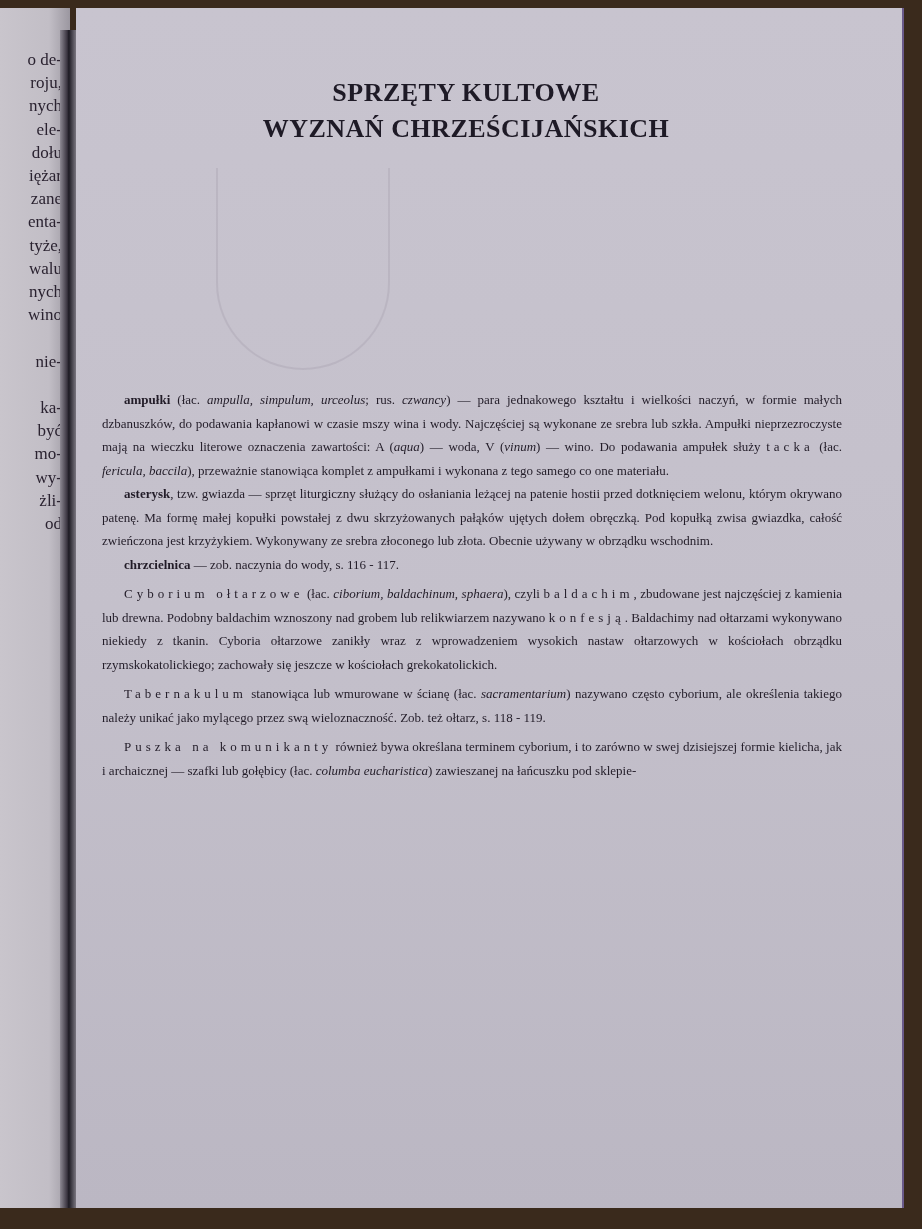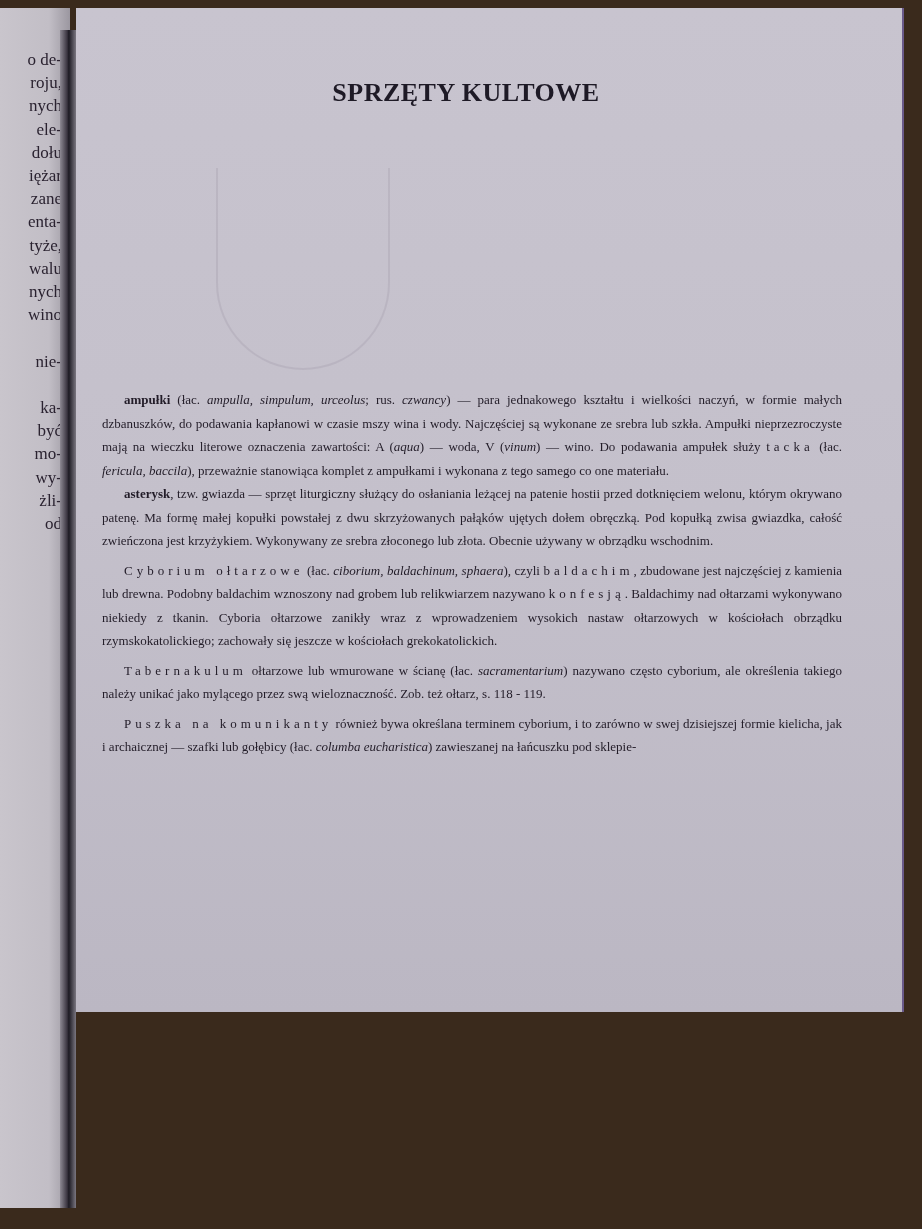--- a/index.html
+++ b/index.html
@@ -18,21 +18,21 @@
   }
   .left-page .frag {
     position: absolute; right: 8px; font-size: 17px; color: #2a2230;
     white-space: nowrap; line-height: 23px;
   }
   .spine {
     position: absolute; left: 60px; top: 30px; width: 16px; height: 1178px;
     background: linear-gradient(to right, #8e8a94 0%, #3a3540 45%, #1c1a22 55%, #7a7680 100%);
   }
   .main-page {
-    position: absolute; left: 76px; top: 8px; width: 826px; height: 1004px;
+    position: absolute; left: 76px; top: 8px; width: 826px; height: 1200px;
     background: linear-gradient(to bottom, #c8c4cf 0%, #c4c0cb 50%, #bbb7c3 100%);
     box-shadow: 2px 0 0 #6a5a8a;
   }
   .ghost {
     position: absolute; left: 140px; top: 160px; width: 170px; height: 200px;
     border: 2px solid rgba(150,145,160,0.25); border-top: none;
     border-radius: 0 0 90px 90px;
   }
   .title {
     position: absolute; left: 0; width: 780px; text-align: center;
@@ -79,26 +79,28 @@
     <span class="frag" style="top: 457.6px;">wy-</span>
     <span class="frag" style="top: 480.8px;">żli-</span>
     <span class="frag" style="top: 504px;">od</span>
   </div>
 <div class="spine"></div>
 
 <div class="main-page">
   <div class="ghost"></div>
 
   <div class="title" style="top:70px">SPRZĘTY KULTOWE</div>
+  <div class="title" style="top:106px">WYZNAŃ CHRZEŚCIJAŃSKICH</div>
 
   <div class="body-text" id="body">
       <p><span class="term">ampułki</span><span> (łac. </span><span class="it">ampulla, simpulum, urceolus</span><span>; rus. </span><span class="it">czwancy</span><span>) — para jednakowego kształtu i wielkości naczyń, w formie małych dzbanuszków, do podawania kapłanowi w czasie mszy wina i wody. Najczęściej są wykonane ze srebra lub szkła. Ampułki nieprzezroczyste mają na wieczku literowe oznaczenia zawartości: A (</span><span class="it">aqua</span><span>) — woda, V (</span><span class="it">vinum</span><span>) — wino. Do podawania ampułek służy </span><span class="sp">tacka</span><span> (łac. </span><span class="it">fericula, baccila</span><span>), przeważnie stanowiąca komplet z ampułkami i wykonana z tego samego co one materiału.</span></p>
       <p><span class="term">asterysk</span><span>, tzw. gwiazda — sprzęt liturgiczny służący do osłaniania leżącej na patenie hostii przed dotknięciem welonu, którym okrywano patenę. Ma formę małej kopułki powstałej z dwu skrzyżowanych pałąków ujętych dołem obręczką. Pod kopułką zwisa gwiazdka, całość zwieńczona jest krzyżykiem. Wykonywany ze srebra złoconego lub złota. Obecnie używany w obrządku wschodnim.</span></p>
+      <p><span class="term">chrzcielnica</span><span> — zob. naczynia do wody, s. 116 - 117.</span></p>
       <div class="gap"></div>
       <p><span class="sp">Cyborium ołtarzowe</span><span> (łac. </span><span class="it">ciborium, baldachinum, sphaera</span><span>), czyli </span><span class="sp">baldachim</span><span>, zbudowane jest najczęściej z kamienia lub drewna. Podobny baldachim wznoszony nad grobem lub relikwiarzem nazywano </span><span class="sp">konfesją</span><span>. Baldachimy nad ołtarzami wykonywano niekiedy z tkanin. Cyboria ołtarzowe zanikły wraz z wprowadzeniem wysokich nastaw ołtarzowych w kościołach obrządku rzymskokatolickiego; zachowały się jeszcze w kościołach grekokatolickich.</span></p>
       <div class="gap"></div>
-      <p><span class="sp">Tabernakulum</span><span> ołtarzowe lub wmurowane w ścianę (łac. </span><span class="it">sacramentarium</span><span>) nazywano często cyborium, ale określenia takiego należy unikać jako mylącego przez swą wieloznaczność. Zob. też ołtarz, s. 118 - 119.</span></p>
+      <p><span class="sp">Tabernakulum</span><span> stanowiąca lub wmurowane w ścianę (łac. </span><span class="it">sacramentarium</span><span>) nazywano często cyborium, ale określenia takiego należy unikać jako mylącego przez swą wieloznaczność. Zob. też ołtarz, s. 118 - 119.</span></p>
       <div class="gap"></div>
       <p><span class="sp">Puszka na komunikanty</span><span> również bywa określana terminem cyborium, i to zarówno w swej dzisiejszej formie kielicha, jak i archaicznej — szafki lub gołębicy (łac. </span><span class="it">columba eucharistica</span><span>) zawieszanej na łańcuszku pod sklepie-</span></p>
     </div>
 
   <div class="page-number">111</div>
 </div>
 
 </body></html>

